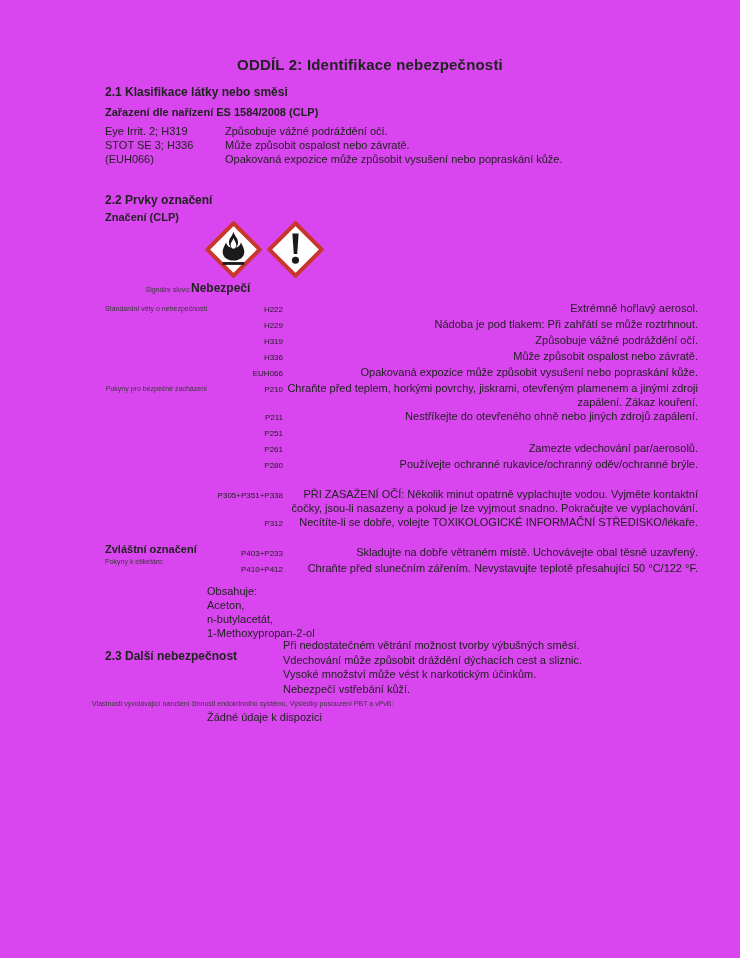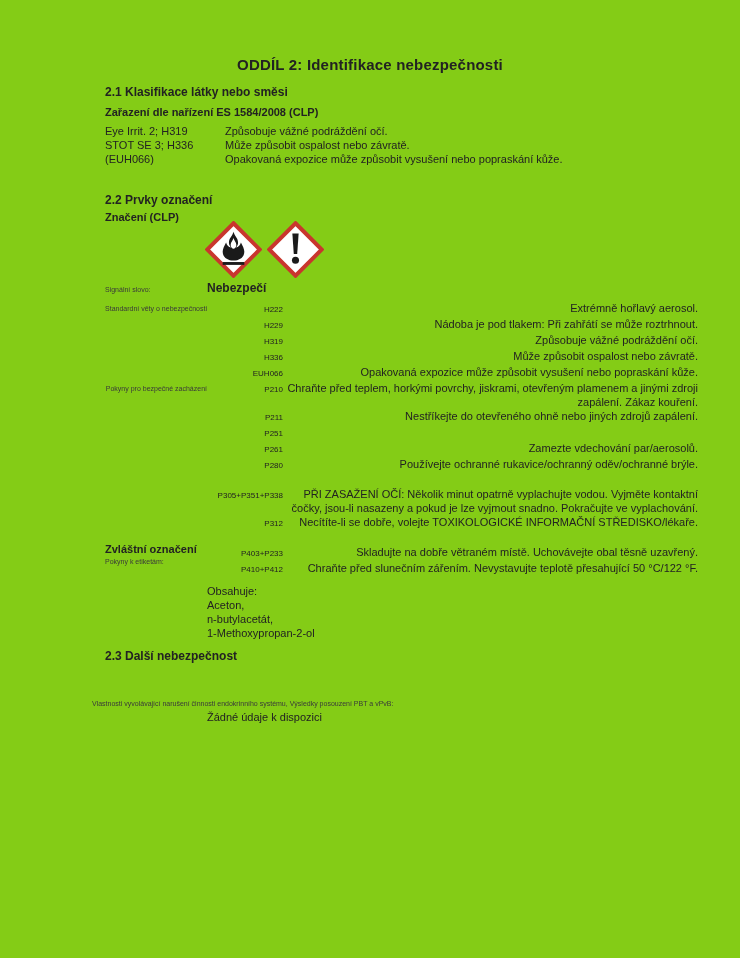--- a/index.html
+++ b/index.html
@@ -5,21 +5,21 @@
   * { margin: 0; padding: 0; box-sizing: border-box; }
   html, body { background: #e8e8e8; }
   body {
     font-family: "Liberation Sans", "DejaVu Sans", sans-serif;
     color: #222;
   }
   .doc {
     position: relative;
     width: 740px;
     height: 958px;
-    background: #84cc16;
+    background: #d946ef;
     overflow: hidden;
   }
   .abs { position: absolute; }
 
   .title {
     top: 56px; left: 0; width: 740px;
     text-align: center;
     font-size: 15px; font-weight: bold;
     letter-spacing: 0.2px;
   }
@@ -33,21 +33,21 @@
   #class-list .row { display: flex; font-size: 11px; line-height: 14px; }
   .col-class { width: 120px; flex: none; }
   .col-desc  { width: 480px; }
 
   #h22 { top: 193px; left: 105px; }
   #h22sub { top: 211px; left: 105px; }
 
   #pictograms { top: 221px; left: 205px; display: flex; gap: 5px; }
   .picto { width: 57px; height: 57px; display: block; }
 
-  #signal-row { top: 281px; left: 105px; display: flex; align-items: baseline; }
+  #signal-row { top: 281px; left: 89px; display: flex; align-items: baseline; text-align: right; }
   .lbl-small {
     width: 102px; flex: none;
     font-size: 7px; color: #3a3a3a;
     line-height: 10px;
   }
   .signal-word { font-size: 12px; font-weight: bold; }
 
   #stmt-list { top: 301px; left: 105px; width: 600px; }
   #stmt-list .row { display: flex; text-align: right; }
   #stmt-list .row.gap-above { margin-top: 14px; }
@@ -215,17 +215,27 @@
 
         <div>Aceton,</div>
 
         <div>n-butylacetát,</div>
 
         <div>1-Methoxypropan-2-ol</div>
       </div>
   </div>
 
   <div class="abs h-section" id="h23">2.3 Další nebezpečnost</div>
+  <div class="abs" id="sec23-lines">
+
+      <div>Při nedostatečném větrání možnost tvorby výbušných směsí.</div>
+
+      <div>Vdechování může způsobit dráždění dýchacích cest a sliznic.</div>
+
+      <div>Vysoké množství může vést k narkotickým účinkům.</div>
+
+      <div>Nebezpečí vstřebání kůží.</div>
+    </div>
 
   <div class="abs" id="footnote">Vlastnosti vyvolávající narušení činnosti endokrinního systému, Výsledky posouzení PBT a vPvB:</div>
   <div class="abs" id="footnote-value">Žádné údaje k dispozici</div>
 
 </div>
 
 </body></html>

